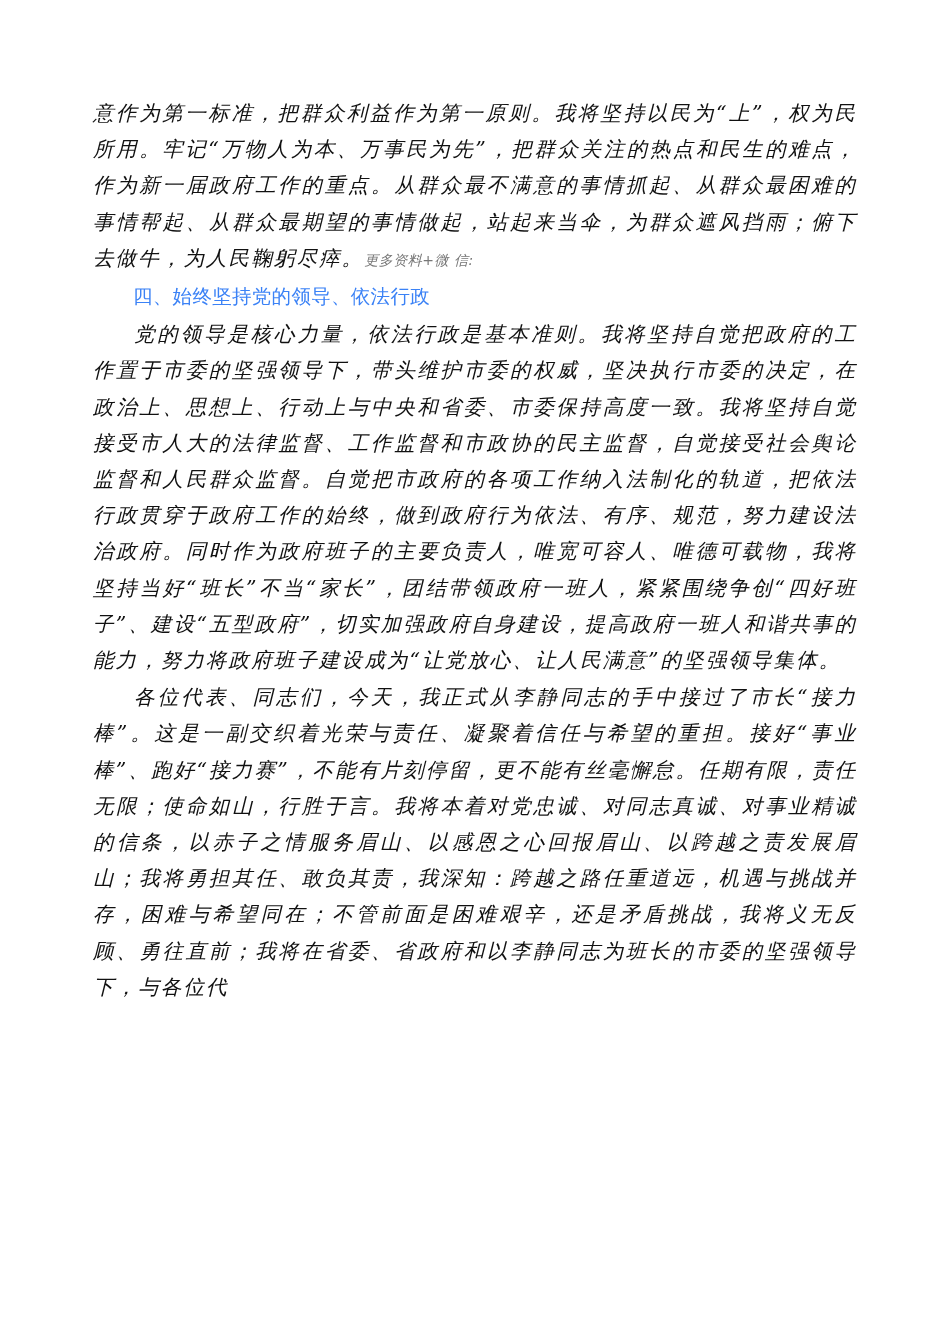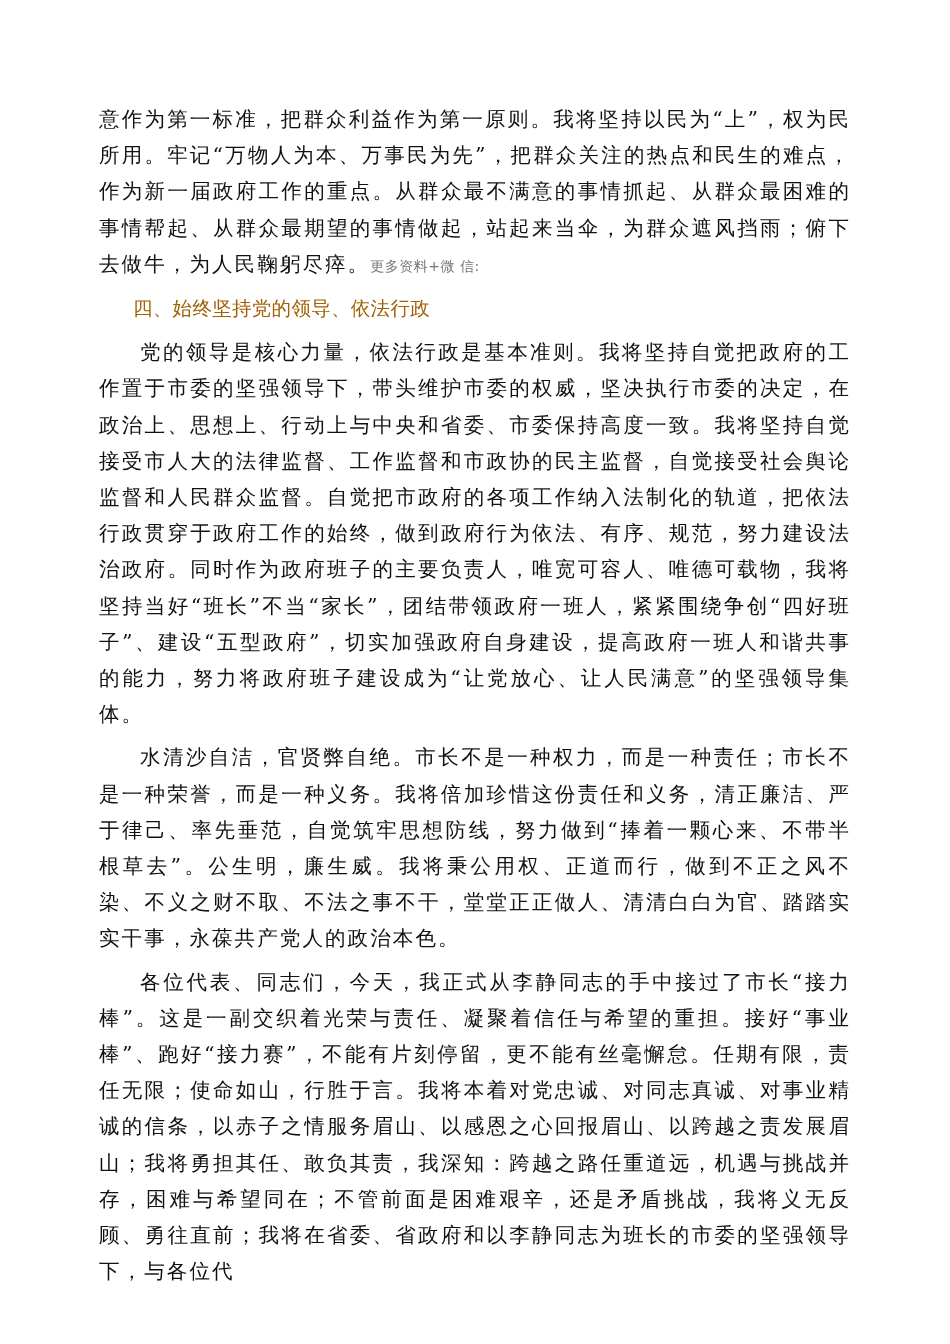--- a/index.html
+++ b/index.html
@@ -2,35 +2,34 @@
 <html><head>
 <meta charset="utf-8">
 <style>
   html, body { margin: 0; padding: 0; background: #ffffff; }
   body { width: 950px; height: 1344px; overflow: hidden; position: relative; }
   .page {
     position: absolute; left: 92px; top: 94px; width: 766px;
     font-family: "DejaVu Serif", "Liberation Serif", serif;
     color: #111111; font-size: 20.5px; line-height: 36.2px;
   }
-  .para { margin: 7px; text-align: justify; text-align-last: left; letter-spacing: 2.1px; }
+  .para { margin: 1px; text-align: justify; text-align-last: left; letter-spacing: 2.1px; font-style: italic; }
   .para.indent { text-indent: 41px; }
   .heading {
     margin: 0; padding-left: 41px;
     font-family: "DejaVu Sans", "Liberation Sans", sans-serif;
     font-size: 19.5px; font-weight: normal; letter-spacing: 0.3px;
-    line-height: 36.2px; color: #a16207;
+    line-height: 36.2px; color: #3b82f6;
   }
   .note {
     font-family: "DejaVu Sans", "Liberation Sans", sans-serif;
     font-size: 14px; color: #777777; letter-spacing: 0.5px;
   }
 </style>
 </head>
 <body>
 
 <div class="page">
   <p class="para"><span>意作为第一标准，把群众利益作为第一原则。我将坚持以民为“上”，权为民所用。牢记“万物人为本、万事民为先”，把群众关注的热点和民生的难点，作为新一届政府工作的重点。从群众最不满意的事情抓起、从群众最困难的事情帮起、从群众最期望的事情做起，站起来当伞，为群众遮风挡雨；俯下去做牛，为人民鞠躬尽瘁。</span><span class="note">更多资料+微 信:</span></p>
   <h2 class="heading">四、始终坚持党的领导、依法行政</h2>
   <p class="para indent">党的领导是核心力量，依法行政是基本准则。我将坚持自觉把政府的工作置于市委的坚强领导下，带头维护市委的权威，坚决执行市委的决定，在政治上、思想上、行动上与中央和省委、市委保持高度一致。我将坚持自觉接受市人大的法律监督、工作监督和市政协的民主监督，自觉接受社会舆论监督和人民群众监督。自觉把市政府的各项工作纳入法制化的轨道，把依法行政贯穿于政府工作的始终，做到政府行为依法、有序、规范，努力建设法治政府。同时作为政府班子的主要负责人，唯宽可容人、唯德可载物，我将坚持当好“班长”不当“家长”，团结带领政府一班人，紧紧围绕争创“四好班子”、建设“五型政府”，切实加强政府自身建设，提高政府一班人和谐共事的能力，努力将政府班子建设成为“让党放心、让人民满意”的坚强领导集体。</p>
-  <p class="para indent">水清沙自洁，官贤弊自绝。市长不是一种权力，而是一种责任；市长不是一种荣誉，而是一种义务。我将倍加珍惜这份责任和义务，清正廉洁、严于律己、率先垂范，自觉筑牢思想防线，努力做到“捧着一颗心来、不带半根草去”。公生明，廉生威。我将秉公用权、正道而行，做到不正之风不染、不义之财不取、不法之事不干，堂堂正正做人、清清白白为官、踏踏实实干事，永葆共产党人的政治本色。</p>
   <p class="para indent">各位代表、同志们，今天，我正式从李静同志的手中接过了市长“接力棒”。这是一副交织着光荣与责任、凝聚着信任与希望的重担。接好“事业棒”、跑好“接力赛”，不能有片刻停留，更不能有丝毫懈怠。任期有限，责任无限；使命如山，行胜于言。我将本着对党忠诚、对同志真诚、对事业精诚的信条，以赤子之情服务眉山、以感恩之心回报眉山、以跨越之责发展眉山；我将勇担其任、敢负其责，我深知：跨越之路任重道远，机遇与挑战并存，困难与希望同在；不管前面是困难艰辛，还是矛盾挑战，我将义无反顾、勇往直前；我将在省委、省政府和以李静同志为班长的市委的坚强领导下，与各位代</p>
 </div>
 
 </body></html>

